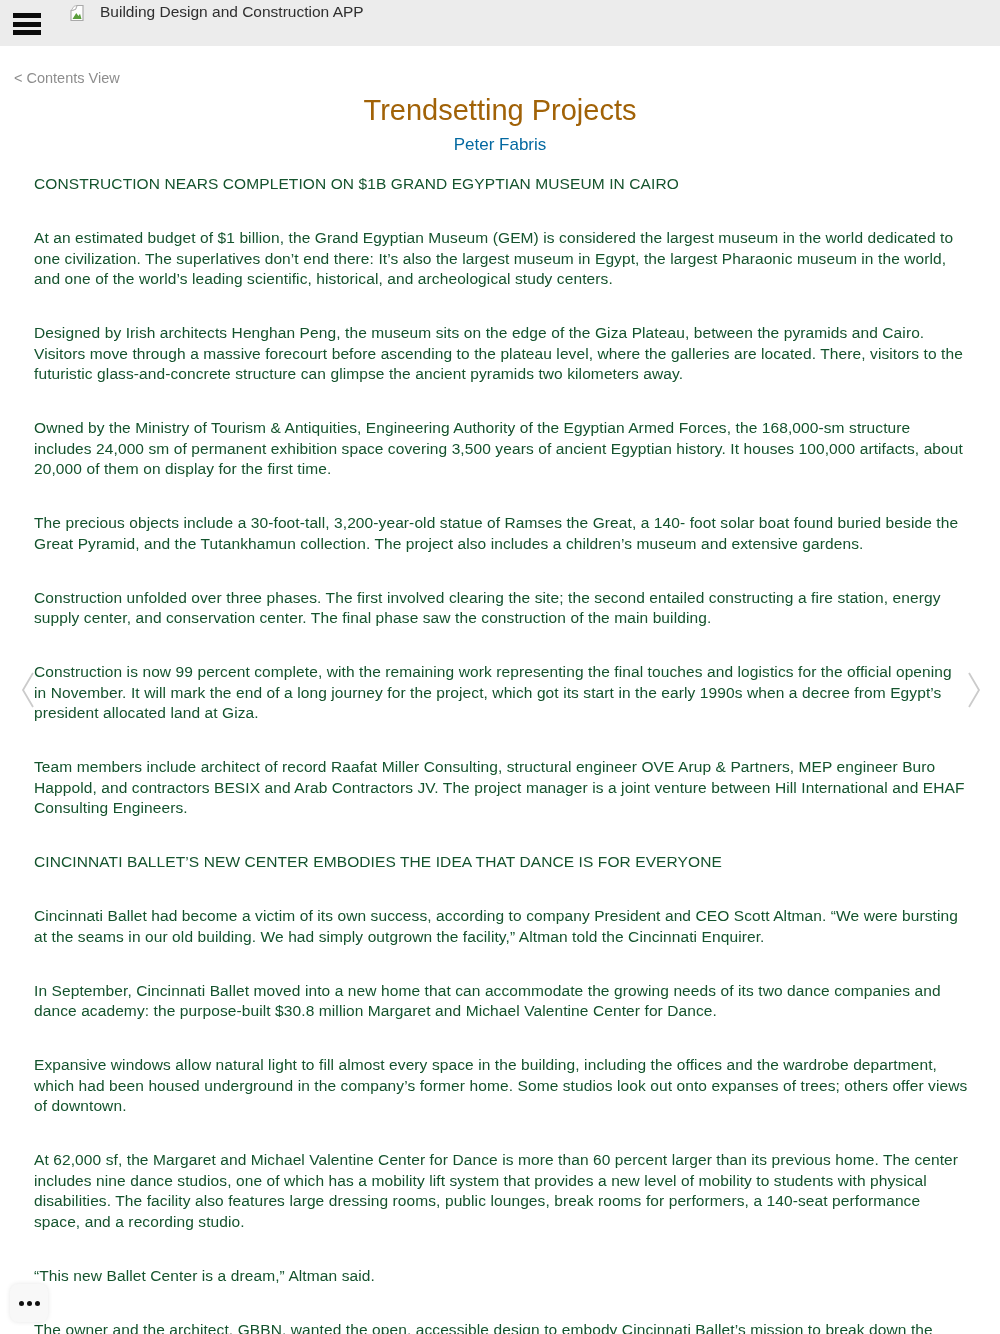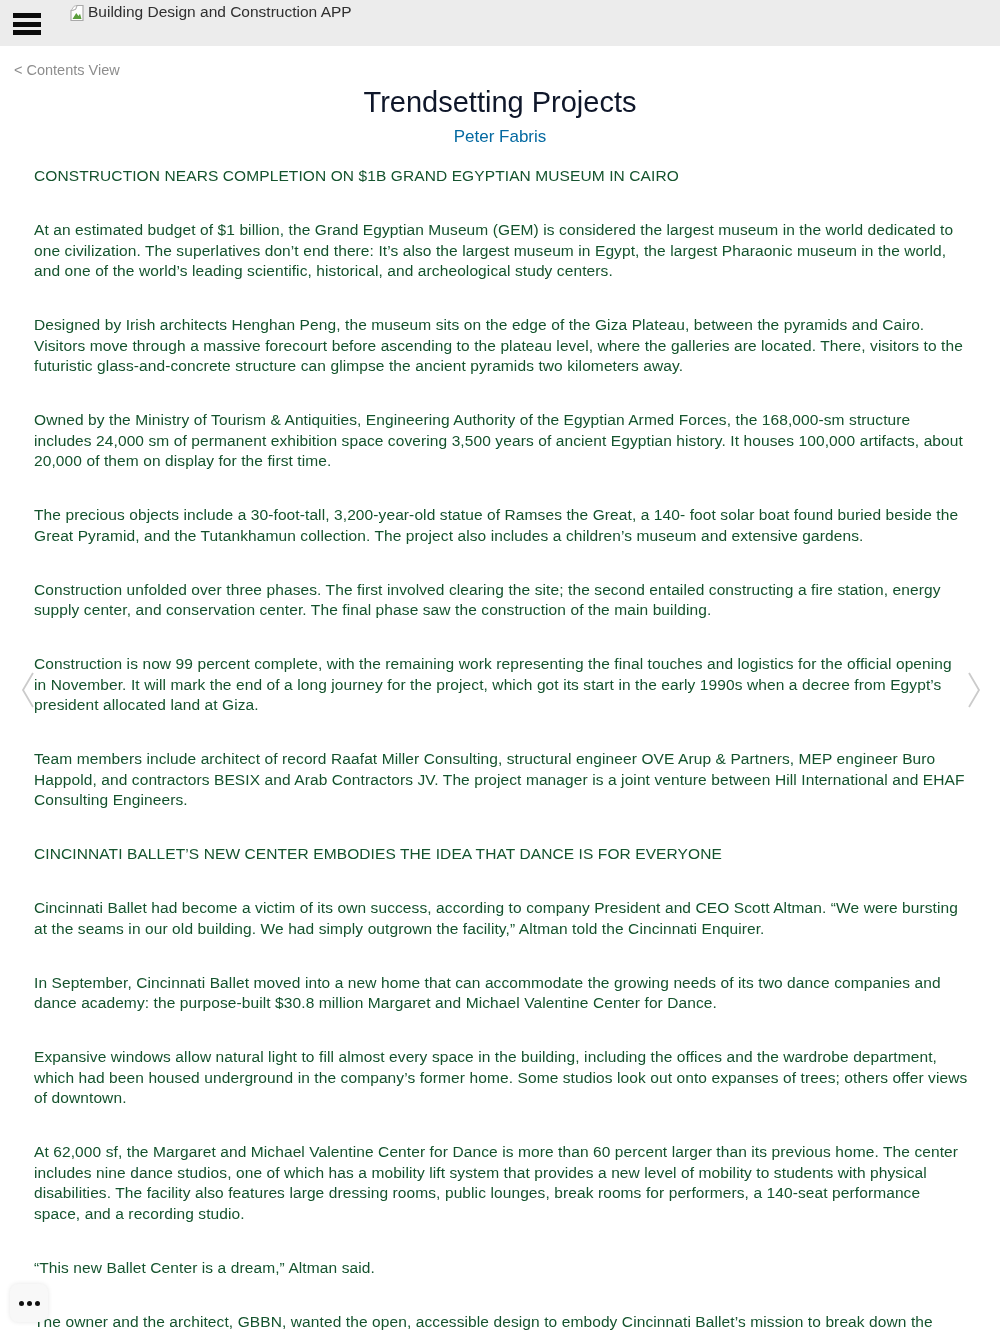--- a/index.html
+++ b/index.html
@@ -20,40 +20,40 @@
   }
   .hamburger {
     position:absolute; left:13px; top:13px;
     width:28px; height:22px;
     display:flex; flex-direction:column; justify-content:space-between;
     cursor:pointer;
   }
   .hamburger span { display:block; width:28px; height:5px; background:#0b0b0b; }
   .logo-wrap {
     position:absolute; left:68px; top:3px;
-    display:flex; align-items:flex-start; gap:2px;
+    display:flex; align-items:flex-start; gap:14px;
     font-size:15.5px; color:#2f2f2f;
   }
   .broken-img-icon { margin-top:1px; }
   
   .back-link {
-    margin:16px 0 0 14px;
+    margin:24px 0 0 14px;
     font-size:14.5px;
     color:#8d8d8d;
     display:inline-block;
     cursor:pointer;
   }
   
   .article-title {
     margin-top:5px;
     text-align:center;
     font-size:29px;
     line-height:36px;
     font-weight:400;
-    color:#0f172a;
+    color:#a16207;
   }
   .article-author {
     margin-top:6px;
     text-align:center;
     font-size:17px;
     line-height:22px;
     color:#0369a1;
   }
   .article-body {
     margin-top:18px;

